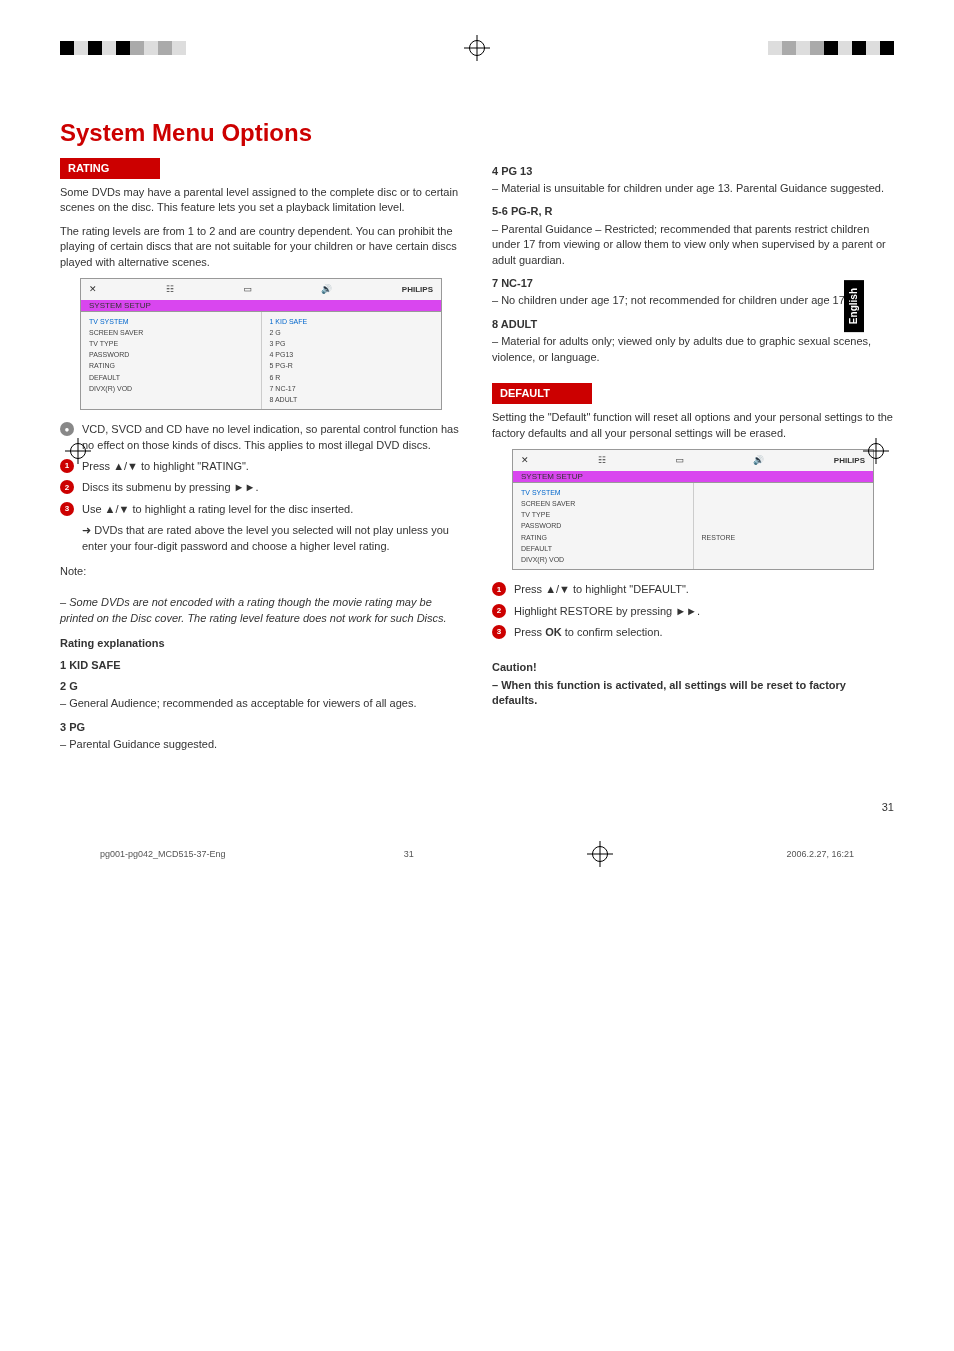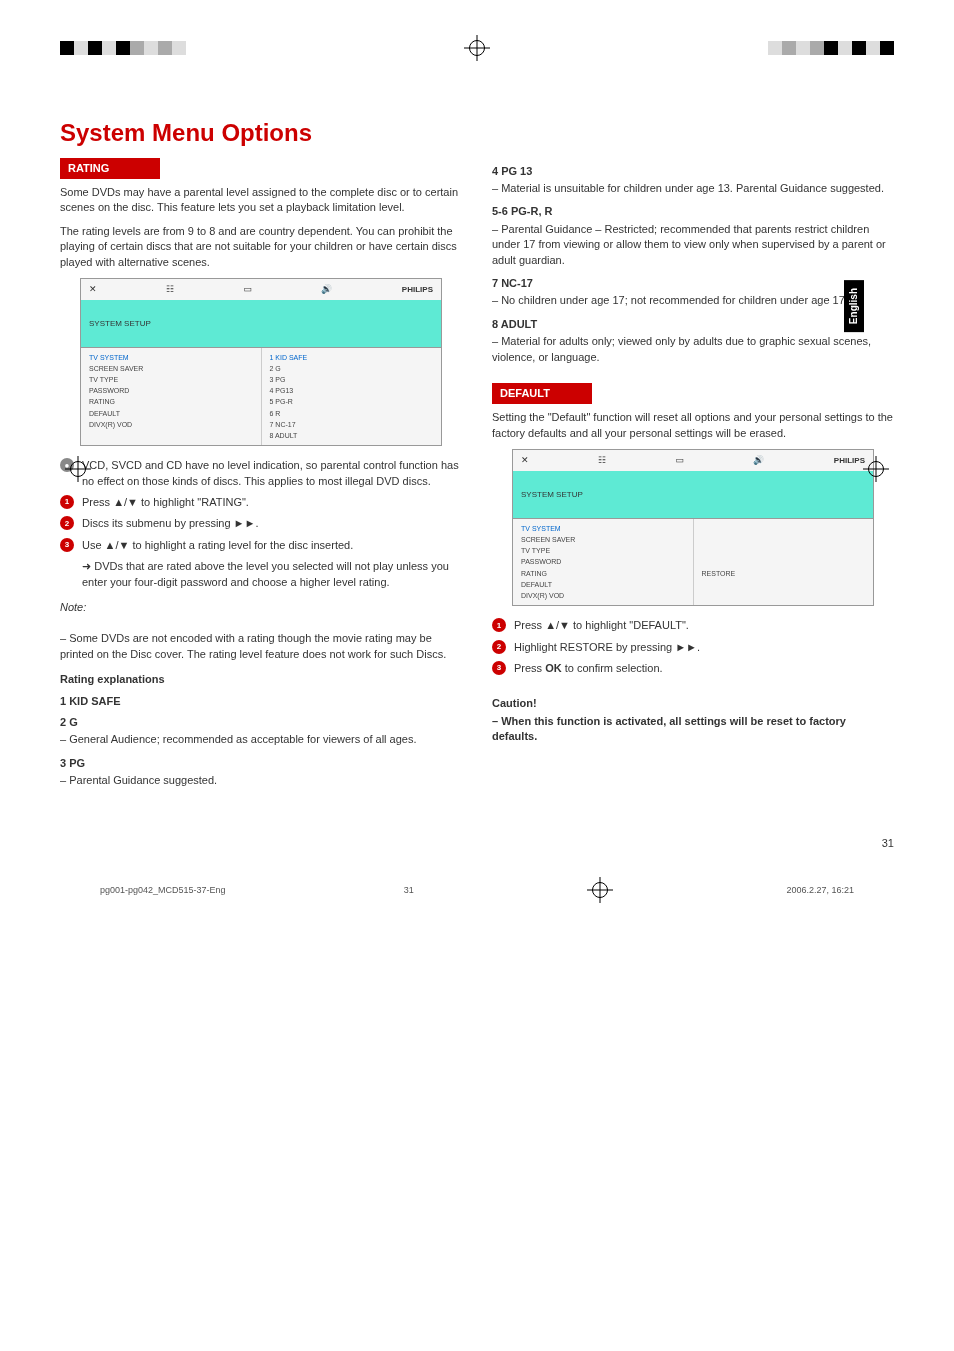--- a/index.html
+++ b/index.html
@@ -18,32 +18,32 @@
   .side-reg { position: absolute; top: 50%; transform: translateY(-50%); }
   .side-reg.left { left: 10px; }
   .side-reg.right { right: 10px; }
   .lang-tab { position: absolute; right: 30px; top: 240px; background: #000; color: #fff; writing-mode: vertical-rl; transform: rotate(180deg); padding: 8px 3px; font-size: 10px; font-weight: bold; }
   .columns { display: flex; gap: 30px; }
   .col { flex: 1; }
   .section-header { background: #c00; color: #fff; font-weight: bold; padding: 3px 8px; font-size: 11px; margin-bottom: 6px; display: inline-block; min-width: 100px; }
   p { margin-bottom: 8px; }
   .menu-screenshot { border: 1px solid #999; background: #f5f5f5; margin: 8px 20px 12px 20px; }
   .menu-top { display: flex; justify-content: space-between; padding: 4px 8px; font-size: 9px; align-items: center; }
-  .menu-tab { background: #5eead4; padding: 18px 8px; font-size: 8px; border-bottom: 1px solid #999; }
+  .menu-tab { background: #d946ef; padding: 0 8px; font-size: 8px; border-bottom: 1px solid #999; }
   .menu-body { display: flex; }
   .menu-left { flex: 1; padding: 4px 8px; font-size: 7px; line-height: 1.6; color: #444; }
   .menu-right { flex: 1; padding: 4px 8px; font-size: 7px; line-height: 1.6; border-left: 1px solid #ccc; color: #444; }
   .menu-item-hl { color: #06c; }
   .bullet-line { display: flex; gap: 8px; margin-bottom: 6px; }
   .bullet-icon { flex-shrink: 0; width: 14px; height: 14px; border-radius: 50%; display: flex; align-items: center; justify-content: center; font-size: 8px; font-weight: bold; color: #fff; }
   .b-gray { background: #888; }
   .b-num { background: #c00; }
   .bullet-text { flex: 1; }
-  .note-label { font-style: italic; margin-top: 10px; }
-  .note-body { margin-bottom: 10px; margin-top: 16px; }
+  .note-label { margin-top: 10px; }
+  .note-body { font-style: italic; margin-bottom: 10px; margin-top: 16px; }
   .sub-heading { font-weight: bold; margin-top: 6px; margin-bottom: 2px; }
   .indent { margin-left: 22px; margin-bottom: 8px; }
   .page-num { text-align: right; margin-top: 40px; font-size: 11px; }
   .footer { display: flex; justify-content: space-between; margin-top: 30px; font-size: 9px; color: #555; align-items: center; padding: 0 40px; gap: 46px; }
   .wrapper { position: relative; }
   .brand { font-weight: bold; font-size: 8px; }
 </style>
 </head>
 <body>
 
@@ -84,21 +84,21 @@
 
 <div class="lang-tab">English</div>
 
 <h1 class="page-title">System Menu Options</h1>
 
 <div class="columns">
 
   <div class="col">
     <div class="section-header">RATING</div>
     <p>Some DVDs may have a parental level assigned to the complete disc or to certain scenes on the disc. This feature lets you set a playback limitation level.</p>
-    <p>The rating levels are from 9 to 8 and are country dependent. You can prohibit the playing of certain discs that are not suitable for your children or have certain discs played with alternative scenes.</p>
+    <p>The rating levels are from 1 to 2 and are country dependent. You can prohibit the playing of certain discs that are not suitable for your children or have certain discs played with alternative scenes.</p>
 
     <div class="menu-screenshot">
       <div class="menu-top">
         <span>✕</span>
         <span>☷</span>
         <span>▭</span>
         <span>🔊</span>
         <span class="brand">PHILIPS</span>
       </div>
       <div class="menu-tab">SYSTEM SETUP</div>

